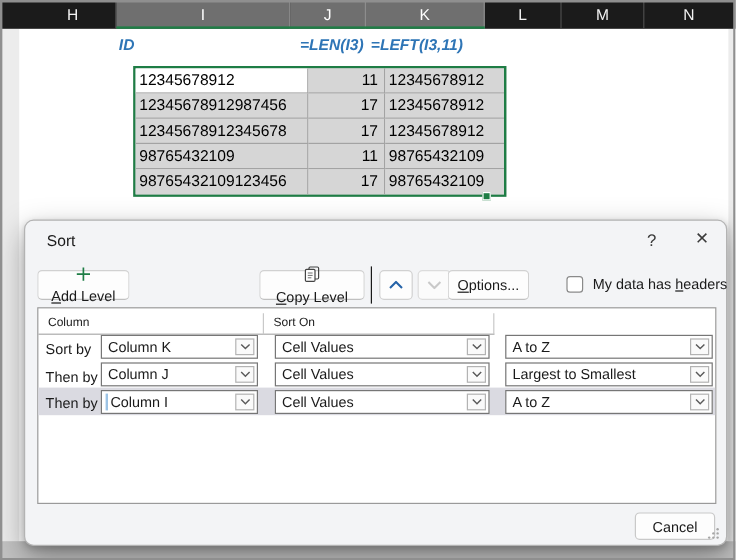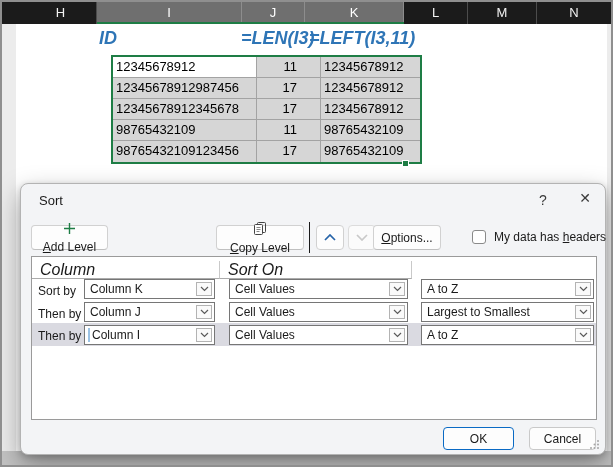--- a/index.html
+++ b/index.html
@@ -10,35 +10,35 @@
 
   
   .col-headers { position:absolute; left:0; top:0; width:613px; height:24px; background:#1b1b1b; display:flex; z-index:2; }
   .gutter { width:25px; height:100%; }
   .col-head { height:100%; display:flex; align-items:center; justify-content:center;
               color:#f2f2f2; font-size:13px; border-right:1px solid #4c4c4c; }
   .col-head.sel { background:#6f6f6f; color:#ffffff; border-right-color:#8d8d8d; }
   .green-underline { position:absolute; left:97px; top:22px; width:307px; height:2px; background:#1e7d45; z-index:3; }
 
   
-  .formula { position:absolute; top:29px; height:18px; line-height:18px; color:#2e75b6; font-weight:bold; font-style:italic; font-size:18px; }
+  .formula { position:absolute; top:29px; height:18px; line-height:18px; color:#2e75b6; font-weight:bold; font-style:italic; font-size:13px; }
 
   
   .left-strip  { position:absolute; left:2px; top:24px; width:14px; height:429px; background:#ececec; z-index:1; }
   .right-strip { position:absolute; left:607px; top:24px; width:4px; height:427px; background:#ececec; z-index:1; }
   .bottom-strip{ position:absolute; left:0; top:451px; width:613px; height:16px; background:#c3c3c3; z-index:1; }
 
   
   .range-wrap { position:absolute; left:95px; top:55px; width:311px; height:109px; border:2px solid #1e7d45; background:#d6d6d6; z-index:2;margin-left:16px; }
   .range-grid { display:grid; grid-template-columns:144px 64px 99px; grid-auto-rows:21px; }
   .cell { font-size:13px; color:#000; line-height:20px; border-right:1px solid #a3a3a3; border-bottom:1px solid #a3a3a3;
           background:#d6d6d6; padding:0 3px; white-space:nowrap; overflow:hidden; }
   .cell.lastcol { border-right:none; }
   .cell.lastrow { border-bottom:none; }
-  .cell.num { text-align:right; padding-right:23px; }
+  .cell.num { text-align:right; padding-right:5px; }
   .cell.active { background:#ffffff; }
   .fill-handle { position:absolute; left:402px; top:160px; width:7px; height:7px; background:#1e7d45; border:1px solid #ffffff; z-index:4; }
 
   
   .dialog { position:absolute; left:20px; top:183px; width:586px; height:272px; background:#f3f4f6;
             border:1px solid #b3b3b3; border-radius:8px; box-shadow:0 10px 26px rgba(0,0,0,0.35), 0 2px 6px rgba(0,0,0,0.18);
             z-index:10; font-size:12px; color:#1a1a1a; }
   .dlg-title { position:absolute; left:18px; top:9px; font-size:13px; color:#1a1a1a; }
   .dlg-help  { position:absolute; left:512px; top:8px; width:20px; height:18px; text-align:center; font-size:14px; color:#3a3a3a; cursor:default; }
   .dlg-close { position:absolute; left:552px; top:6px; width:24px; height:20px; text-align:center; font-size:14px; color:#3a3a3a; cursor:default; }
@@ -48,22 +48,22 @@
             font-family:"Liberation Sans",sans-serif;flex-direction:column; }
   .tb-btn svg { flex:none; }
   .tb-sep { position:absolute; left:288px; top:38px; width:1px; height:31px; background:#1a1a1a; }
   .arrow-btn { position:absolute; top:41px; width:28px; height:25px; background:#fdfdfd; border:1px solid #d1d1d1;
                border-radius:4px; display:flex; align-items:center; justify-content:center; }
   .arrow-btn.disabled { background:#fbfbfb; border-color:#dcdcdc; }
   .checkbox { position:absolute; left:451px; top:46px; width:14px; height:14px; border:1px solid #8a8a8a; border-radius:3px; background:#ffffff; }
   .cb-label { position:absolute; left:473px; top:46px; font-size:12px; white-space:nowrap; }
 
   .levels-box { position:absolute; left:10px; top:72px; width:566px; height:164px; background:#ffffff; border:1px solid #9a9a9a; }
-  .lv-head { position:absolute; top:4px; height:18px; line-height:18px; padding-left:8px; font-size:16px;
-             border-bottom:1px solid #ababab;font-style:italic; }
+  .lv-head { position:absolute; top:4px; height:18px; line-height:18px; padding-left:8px; font-size:10px;
+             border-bottom:1px solid #ababab; }
   .lv-head.c1 { left:0; width:188px; border-right:1px solid #c9c9c9; }
   .lv-head.c2 { left:188px; width:192px; border-right:1px solid #c9c9c9; }
   .lv-head.c3 { left:380px; width:184px; }
   .row-highlight { position:absolute; left:0; top:66px; width:564px; height:23px; background:#dadae1; }
   .lv-label { position:absolute; left:6px; height:20px; line-height:20px; font-size:12px; }
   .combo { position:absolute; height:20px; background:#ffffff; border:1px solid #767676; }
   .combo-text { position:absolute; left:5px; top:0; height:18px; line-height:18px; font-size:12px; white-space:nowrap; }
   .combo-btn { position:absolute; right:2px; top:2px; width:16px; height:14px; border:1px solid #b3b3b3; background:#fafafa;
                display:flex; align-items:center; justify-content:center; }
   .caret { position:absolute; left:3px; top:2px; width:2px; height:14px; background:#9cc3e5; }
@@ -240,21 +240,20 @@
       <div class="combo" style="left:389px; top:68px; width:173px">
         <span class="combo-text">A to Z</span>
         <span class="combo-btn">
             <svg width="9" height="6" viewBox="0 0 9 6">
               <path d="M1 1 L4.5 4.5 L8 1" fill="none" stroke="#5a5a5a" stroke-width="1.2"></path>
             </svg>
           </span>
       </div>
     </div>
 
-    <button class="dlg-btn ok">OK</button>
     <button class="dlg-btn cancel">Cancel</button>
     <svg class="grip" width="11" height="11" viewBox="0 0 11 11">
       <circle cx="9" cy="2" r="1" fill="#a6a6a6"></circle>
         <circle cx="5.5" cy="5.5" r="1" fill="#a6a6a6"></circle>
       <circle cx="9" cy="5.5" r="1" fill="#a6a6a6"></circle>
         <circle cx="2" cy="9" r="1" fill="#a6a6a6"></circle>
       <circle cx="5.5" cy="9" r="1" fill="#a6a6a6"></circle>
         <circle cx="9" cy="9" r="1" fill="#a6a6a6"></circle>
     </svg>
   </div>

